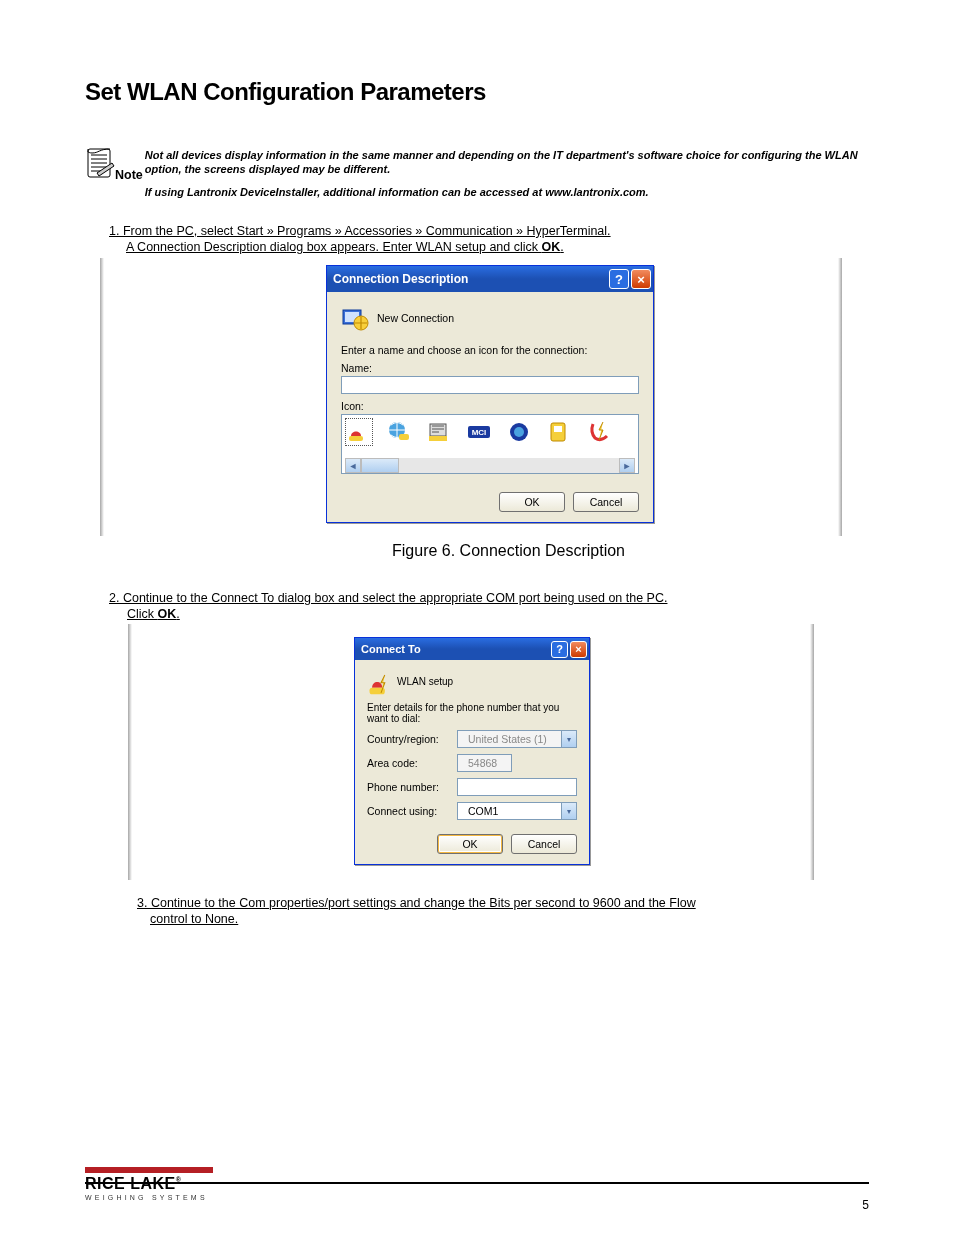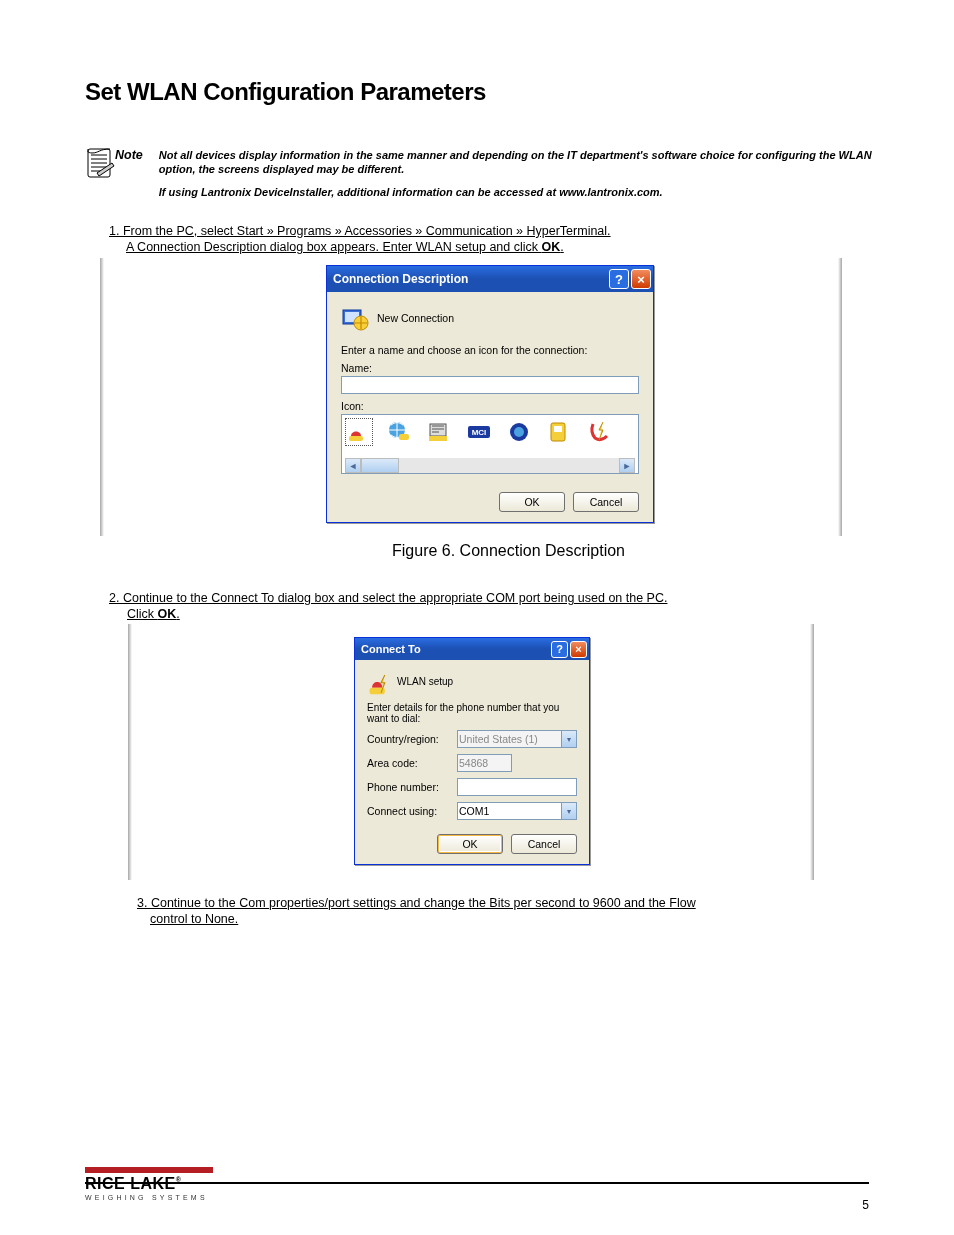--- a/index.html
+++ b/index.html
@@ -24,23 +24,22 @@
   .intro-section {
     position: absolute;
     top: 148px;
     left: 85px;
     right: 80px;
     display: flex;
     align-items: flex-start;
   }
   .note-icon-stack {
     display: flex;
-    align-items: flex-start;
-    margin-right: 16px;
-    font-style: italic;
+    align-items: flex-end;
+    margin-right: 2px;
   }
   .note-icon-stack .icon-frame {
     display: flex;
     align-items: center;
     justify-content: center;
   }
   .note-icon-stack svg { display: block; }
   .intro-text {
     flex: 1;
     font-size: 11px;
@@ -114,21 +113,21 @@
   }
   .xp-body .icon-row .big-icon svg { width:28px; height:28px; display:block; }
   .xp-body .hint { margin-bottom: 4px; }
   .xp-body label { display:block; margin-top:6px; margin-bottom:2px; }
   .xp-input {
     width: 100%;
     border: 1px solid #7f9db9;
     background:#fff;
     height: 18px;
     font-size: 10.5px;
-    padding: 1px 1px;
+    padding: 1px 10px;
   }
   .xp-input.disabled { background:#f4f4f4; color:#888; }
   .xp-select { position:relative; }
   .xp-select .arrow {
     position:absolute; right:1px; top:1px; width:15px; height:16px;
     background: linear-gradient(to bottom,#dbeaf9,#b0cff0);
     border-left:1px solid #7f9db9;
     display:flex; align-items:center; justify-content:center;
     font-size:8px; color:#4a6a9c;
   }

